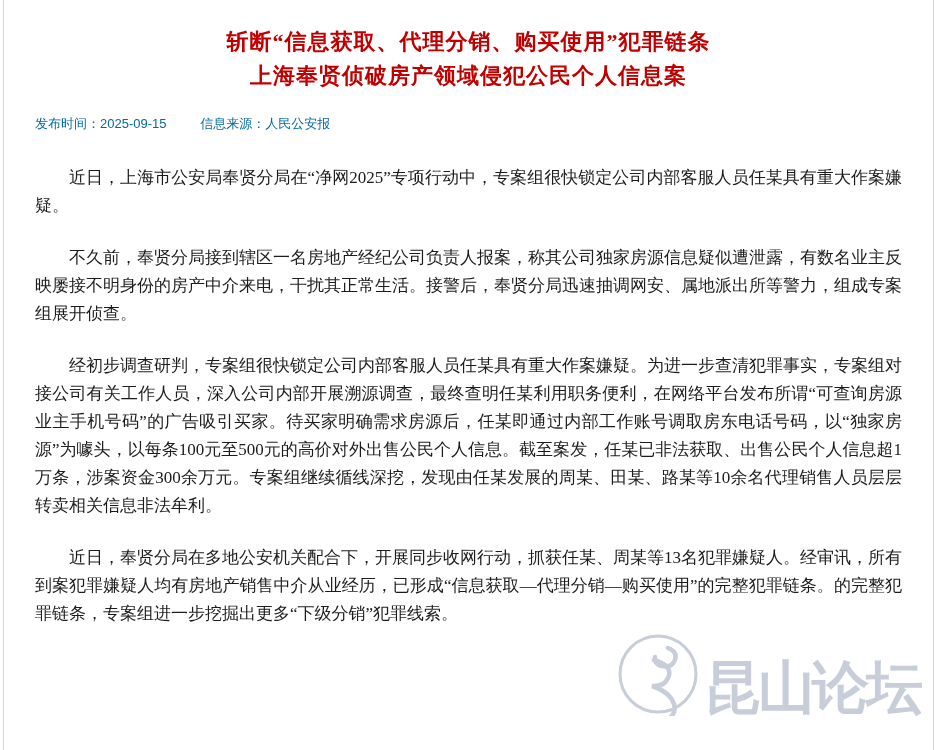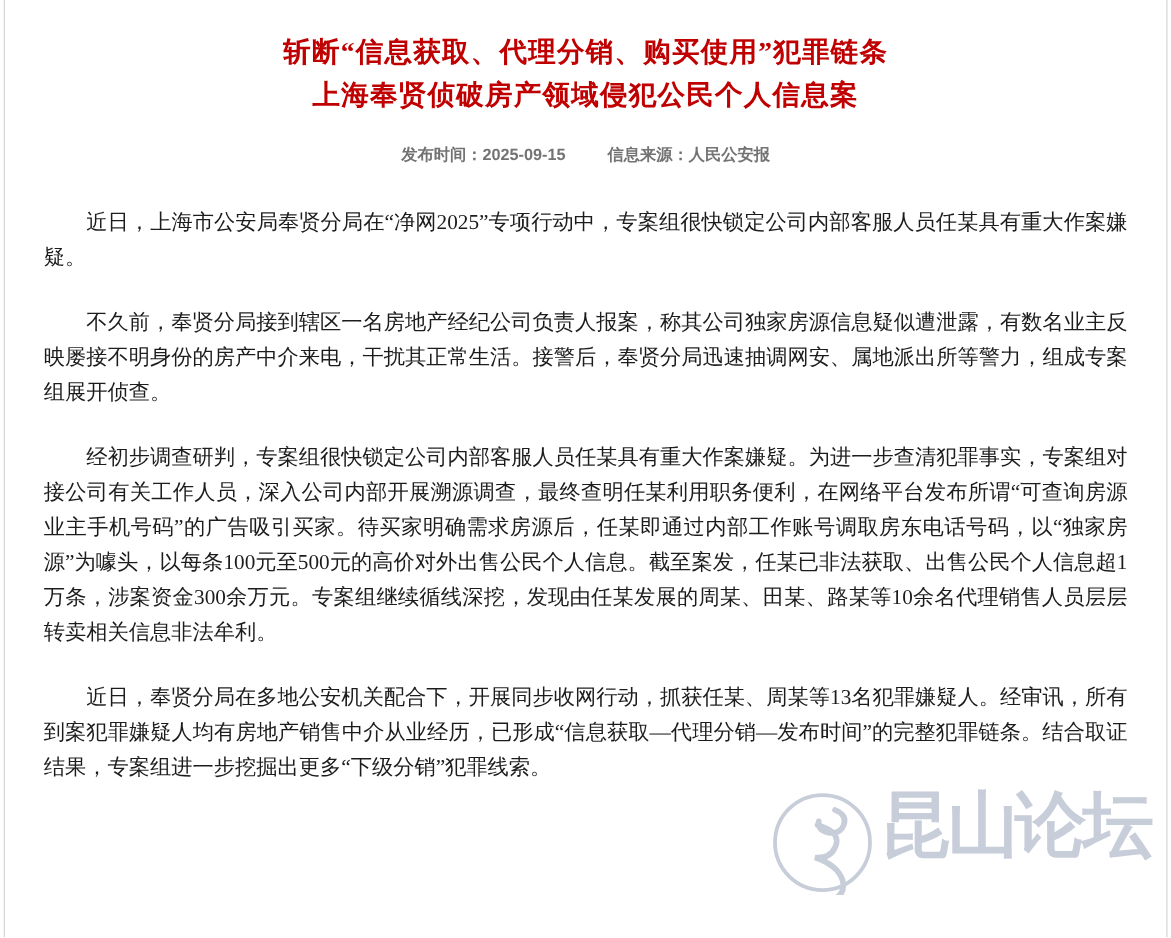--- a/index.html
+++ b/index.html
@@ -21,21 +21,21 @@
     background: #ffffff;
     overflow: hidden;
     font-family: "Liberation Serif", "DejaVu Serif", serif;
   }
   
   .watermark {
     position: absolute;
     left: 612px;
     top: 632px;
     display: flex;
-    align-items: flex-start;
+    align-items: flex-end;
     color: #c7cdd9;
     z-index: 0;
     user-select: none;
   }
   .watermark svg { display: block; }
   .watermark-text {
     font-family: "Liberation Sans", "DejaVu Sans", sans-serif;
     font-weight: bold;
     font-size: 57px;
     letter-spacing: -3px;
@@ -52,25 +52,24 @@
     text-align: center;
     color: #c00000;
     font-size: 22px;
     font-weight: bold;
     line-height: 31px;
     letter-spacing: 1px;
   }
   .title-line + .title-line { margin-top: 3px; }
   .meta {
     margin-top: 24px;
-    text-align: center;
     font-family: "Liberation Sans", "DejaVu Sans", sans-serif;
     font-size: 13px;
-    font-weight: bold;
-    color: #737373;
+    font-weight: normal;
+    color: #0369a1;
   }
   .meta .meta-source { margin-left: 30px; }
   .article-body {
     margin-top: 31px;
     font-size: 17px;
     line-height: 28px;
     color: #1c1c1c;
     text-align: justify;
   }
   .article-body p {
@@ -101,17 +100,17 @@
 
     <div class="meta">
       <span class="meta-publish">发布时间：2025-09-15</span>
       <span class="meta-source">信息来源：人民公安报</span>
     </div>
 
     <div class="article-body">
       <p>近日，上海市公安局奉贤分局在“净网2025”专项行动中，专案组很快锁定公司内部客服人员任某具有重大作案嫌疑。</p>
       <p>不久前，奉贤分局接到辖区一名房地产经纪公司负责人报案，称其公司独家房源信息疑似遭泄露，有数名业主反映屡接不明身份的房产中介来电，干扰其正常生活。接警后，奉贤分局迅速抽调网安、属地派出所等警力，组成专案组展开侦查。</p>
       <p>经初步调查研判，专案组很快锁定公司内部客服人员任某具有重大作案嫌疑。为进一步查清犯罪事实，专案组对接公司有关工作人员，深入公司内部开展溯源调查，最终查明任某利用职务便利，在网络平台发布所谓“可查询房源业主手机号码”的广告吸引买家。待买家明确需求房源后，任某即通过内部工作账号调取房东电话号码，以“独家房源”为噱头，以每条100元至500元的高价对外出售公民个人信息。截至案发，任某已非法获取、出售公民个人信息超1万条，涉案资金300余万元。专案组继续循线深挖，发现由任某发展的周某、田某、路某等10余名代理销售人员层层转卖相关信息非法牟利。</p>
-      <p>近日，奉贤分局在多地公安机关配合下，开展同步收网行动，抓获任某、周某等13名犯罪嫌疑人。经审讯，所有到案犯罪嫌疑人均有房地产销售中介从业经历，已形成“信息获取—代理分销—发布时间”的完整犯罪链条。结合取证结果，专案组进一步挖掘出更多“下级分销”犯罪线索。</p>
+      <p>近日，奉贤分局在多地公安机关配合下，开展同步收网行动，抓获任某、周某等13名犯罪嫌疑人。经审讯，所有到案犯罪嫌疑人均有房地产销售中介从业经历，已形成“信息获取—代理分销—购买使用”的完整犯罪链条。的完整犯罪链条，专案组进一步挖掘出更多“下级分销”犯罪线索。</p>
     </div>
 
   </div>
 </div>
 
 </body></html>

